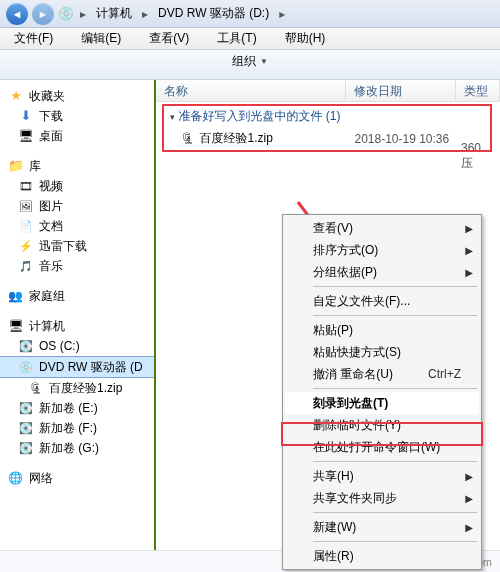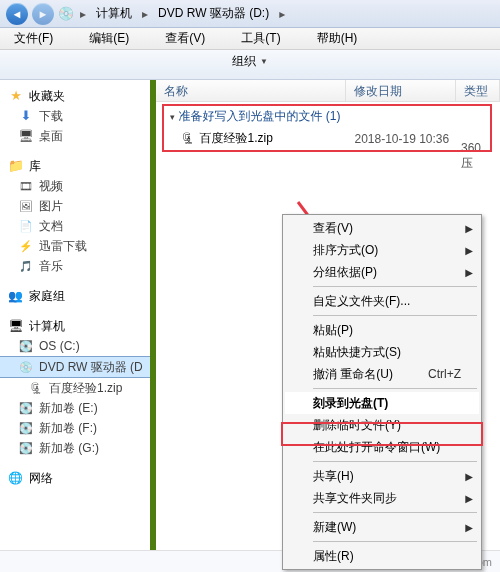--- a/index.html
+++ b/index.html
@@ -5,32 +5,32 @@
   * { box-sizing: border-box; margin: 0; padding: 0; font-family: "Microsoft YaHei", "Segoe UI", Tahoma, sans-serif; }
   body { width: 500px; height: 572px; background: #fff; font-size: 12px; color: #000; overflow: hidden; position: relative; }
 
   
   .titlebar { height: 28px; background: linear-gradient(#e9eef7, #d7e1f0); border-bottom: 1px solid #b4c2d7; display: flex; align-items: center; padding: 0 6px; gap: 4px; }
   .nav-btn { width: 22px; height: 22px; border-radius: 50%; background: linear-gradient(#5fa4e6, #2a6fc2); box-shadow: inset 0 1px 0 rgba(255,255,255,.4); display:flex;align-items:center;justify-content:center;color:#fff;font-size:11px; }
   .addr-sep { color:#555; padding:0 2px; }
   .addr-seg { padding: 2px 4px; }
 
   
-  .menubar { height: 22px; background: linear-gradient(#f8f8f8,#ececec); border-bottom: 1px solid #d0d0d0; display:flex; align-items:center; padding:0 6px; gap:20px; }
+  .menubar { height: 22px; background: linear-gradient(#f8f8f8,#ececec); border-bottom: 1px solid #d0d0d0; display:flex; align-items:center; padding:0 6px; gap:12px; }
   .menuitem { padding: 2px 8px; }
 
   
   .toolbar { height: 30px; background: linear-gradient(#f6f9fd,#e6edf6); border-bottom:1px solid #c4d0e0; display:flex; align-items:center; padding:0 6px; gap:4px;flex-direction:column; }
   .tool-btn { padding: 3px 8px; display:flex; align-items:center; gap:2px; }
   .tool-drop { font-size:8px; color:#444; margin-left:2px; }
 
   
   .main { display:flex; height: calc(572px - 28px - 22px - 30px - 22px); }
-  .sidebar { width: 156px; border-right:6px solid #4d7c0f; padding:6px 0; overflow:hidden; background:#fff; }
-  .side-item { display:flex; align-items:center; gap:5px; padding:2px 6px 2px 18px; line-height:16px; color:#404040; }
+  .sidebar { width: 156px; border-right:2px solid #4d7c0f; padding:6px 0; overflow:hidden; background:#fff; }
+  .side-item { display:flex; align-items:center; gap:5px; padding:2px 6px 2px 18px; line-height:16px; color:#000000; }
   .side-item.hdr { padding-left:8px; font-weight:normal; color:#000; }
   .side-item.sub { padding-left:28px; }
   .side-item.sel { background:#cde8ff; border:1px solid #7da2ce; border-left:none; border-right:none; }
   .ico { width:16px; height:16px; display:inline-flex; align-items:center; justify-content:center; font-size:13px; }
   .ico-fav::before { content:'★'; color:#f6b93b; }
   .ico-dl::before { content:'⬇'; color:#3a7bd5; }
   .ico-desk::before { content:'🖥'; font-size:12px; }
   .ico-recent::before { content:'🗂'; font-size:12px; color:#b07d4b; }
   .ico-lib::before { content:'📁'; color:#f0b765; font-size:13px; }
   .ico-vid::before { content:'🎞'; font-size:11px; }

